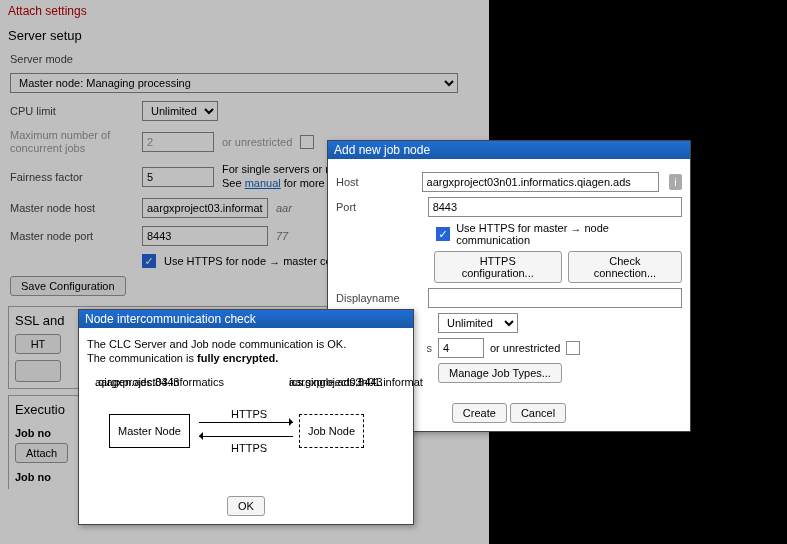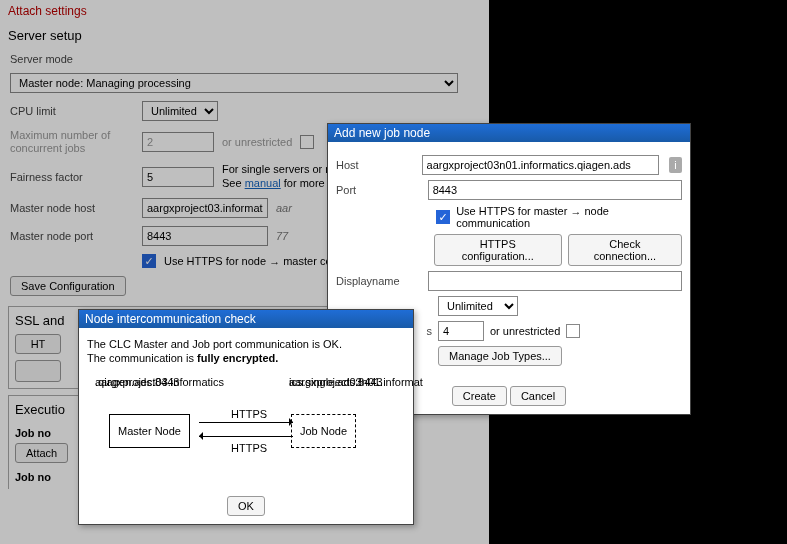--- a/index.html
+++ b/index.html
@@ -16,21 +16,21 @@
 select.wide{width:448px}
 input.small{width:72px}
 input.med{width:126px}
 .checkbox{width:14px;height:14px;border:1px solid #888;display:inline-block}
 .checkbox.checked{background:#2464d8;border-color:#2464d8;color:#fff;text-align:center;line-height:12px}
 .link{color:#1565c0;text-decoration:underline;cursor:pointer}
 .btn{border:1px solid #999;background:#f5f5f5;padding:3px 10px;border-radius:3px;cursor:pointer}
 .fieldset{border:1px solid #aaa;margin:6px 8px;padding:6px}
 .dialog{position:absolute;background:#fff;border:1px solid #444;box-shadow:2px 2px 6px rgba(0,0,0,0.3);z-index:20}
 .dialog-title{background:linear-gradient(#1f6dd6,#185aa8);color:#fff;padding:2px 6px;font-size:12px}
-.d-add{left:327px;top:123px;width:364px}
+.d-add{left:327px;top:140px;width:364px}
 .d-add .body{padding:8px}
 .d-add .frow{display:flex;align-items:center;margin:5px 0;gap:6px}
 .d-add .flabel{width:96px;color:#444}
 .d-add input[type=text]{width:284px}
 .info-icon{width:16px;height:16px;background:#aaa;color:#fff;text-align:center;line-height:16px;border-radius:2px;margin-left:4px}
 .d-check{left:78px;top:309px;width:336px}
 .d-check .body{padding:8px}
 .d-check p{margin:2px 0}
 .diagram{font-family:"Courier New",monospace;font-size:10px;margin:12px 4px;position:relative;height:100px}
 .diag-text{position:absolute}
@@ -159,31 +159,31 @@
     <div class="center">
       <button class="btn">Create</button>
       <button class="btn">Cancel</button>
     </div>
   </div>
 </div>
 
 <div class="dialog d-check">
   <div class="dialog-title">Node intercommunication check</div>
   <div class="body">
-    <p>The CLC Master and Job port communication is OK.</p>
+    <p>The CLC Server and Job node communication is OK.</p>
     <p>
       <span>The communication is </span><b>fully encrypted.</b>
     </p>
     <div class="diagram">
       <div class="diag-text" style="left:4px;top:0">aargxproject03.informatics</div>
       <div class="diag-text" style="left:4px;top:12">.qiagen.ads:8443</div>
       <div class="diag-text" style="left:198px;top:0">aargxproject03n01.informat</div>
       <div class="diag-text" style="left:198px;top:12">ics.single.ads:8443</div>
       <div class="box" style="left:18px;top:38px">Master Node</div>
-      <div class="box dashed" style="left:200px;top:38px">Job Node</div>
+      <div class="box dashed" style="left:208px;top:38px">Job Node</div>
       <div class="arrow right" style="left:108px;top:46px;width:94px"></div>
       <div class="diag-text" style="left:140px;top:32px">HTTPS</div>
       <div class="arrow left" style="left:108px;top:60px;width:94px"></div>
       <div class="diag-text" style="left:140px;top:66px">HTTPS</div>
     </div>
     <div class="center">
       <button class="btn">OK</button>
     </div>
   </div>
 </div>

